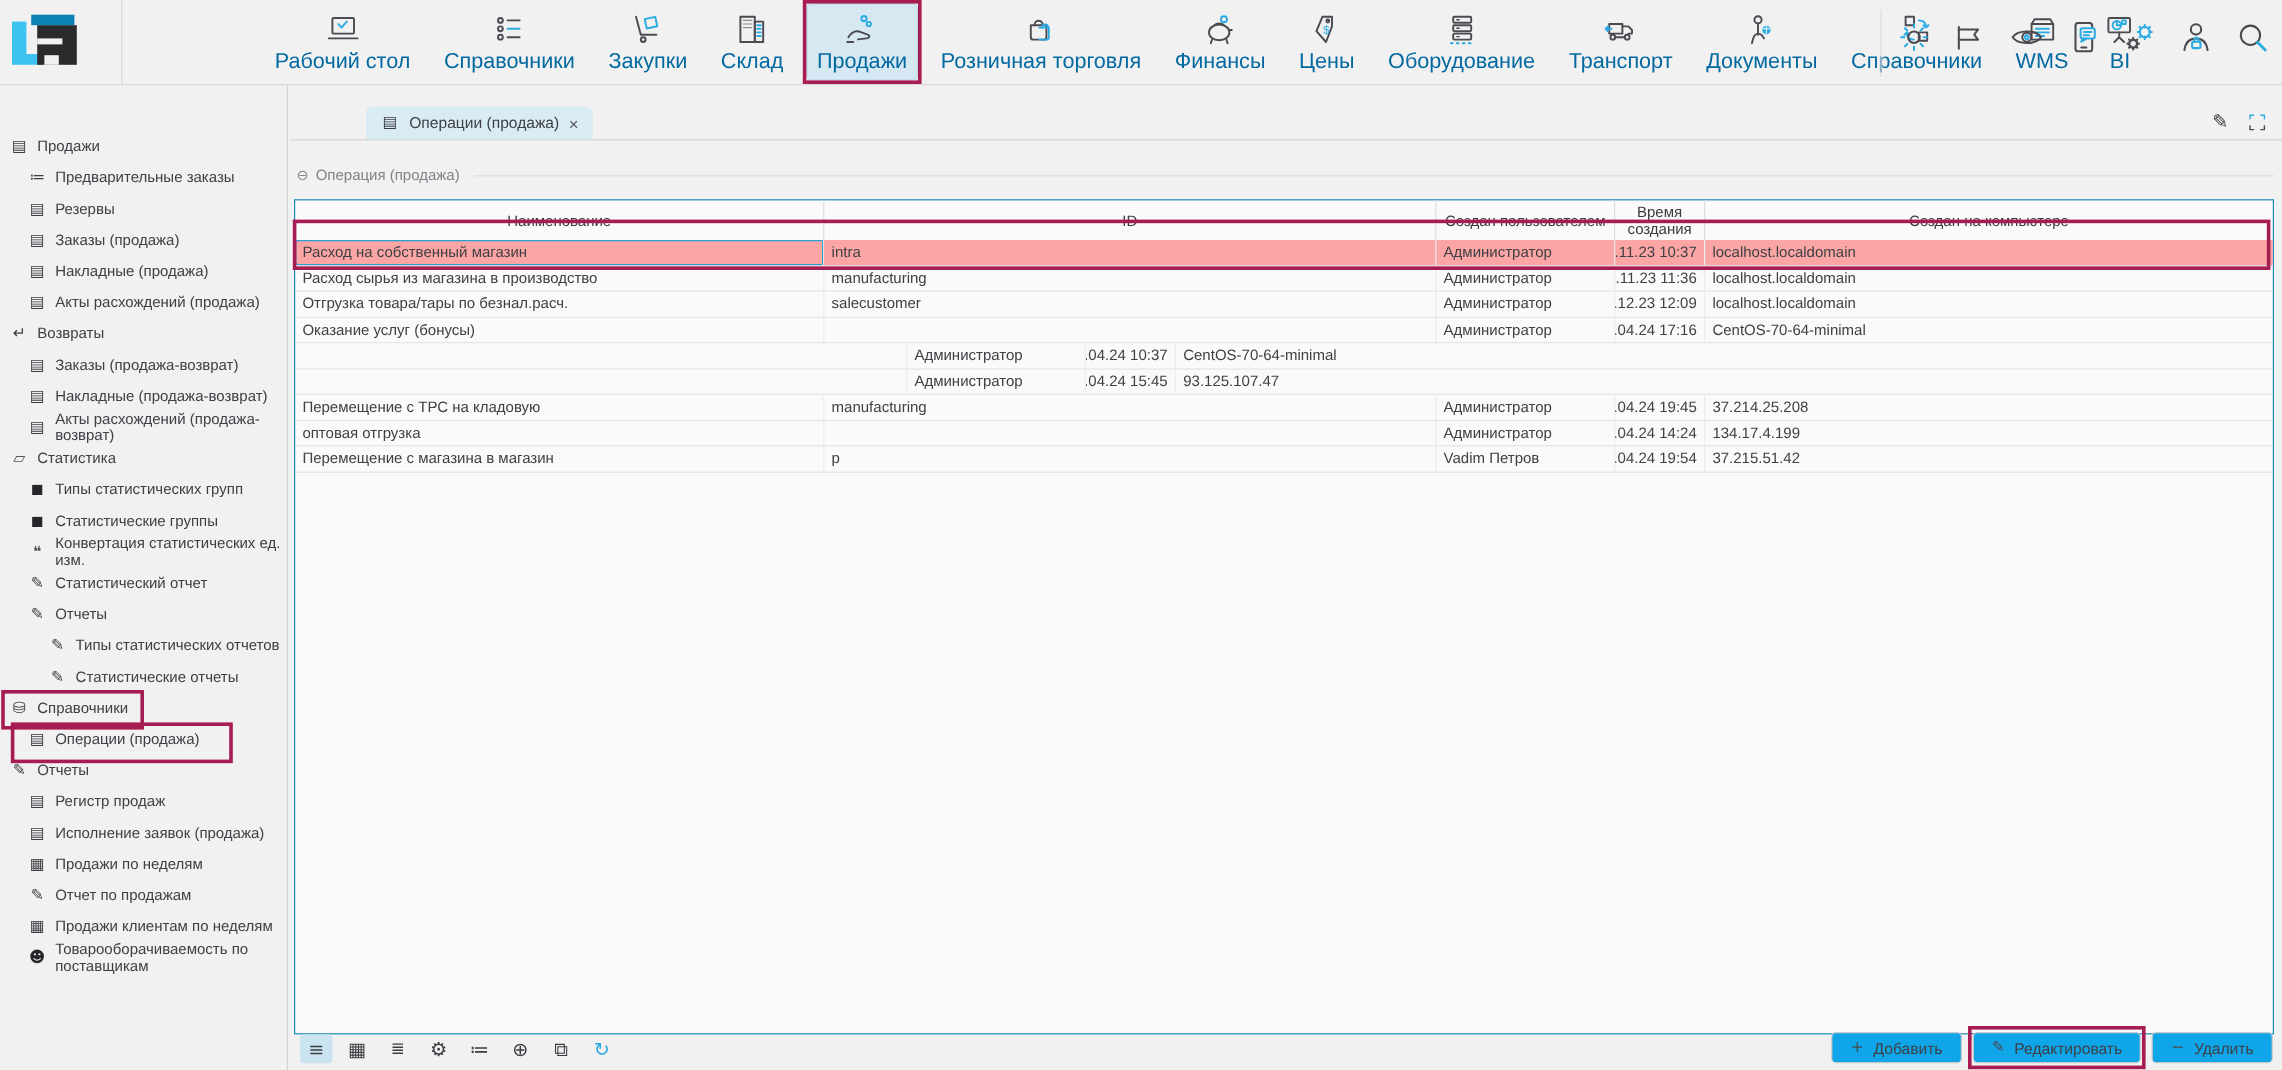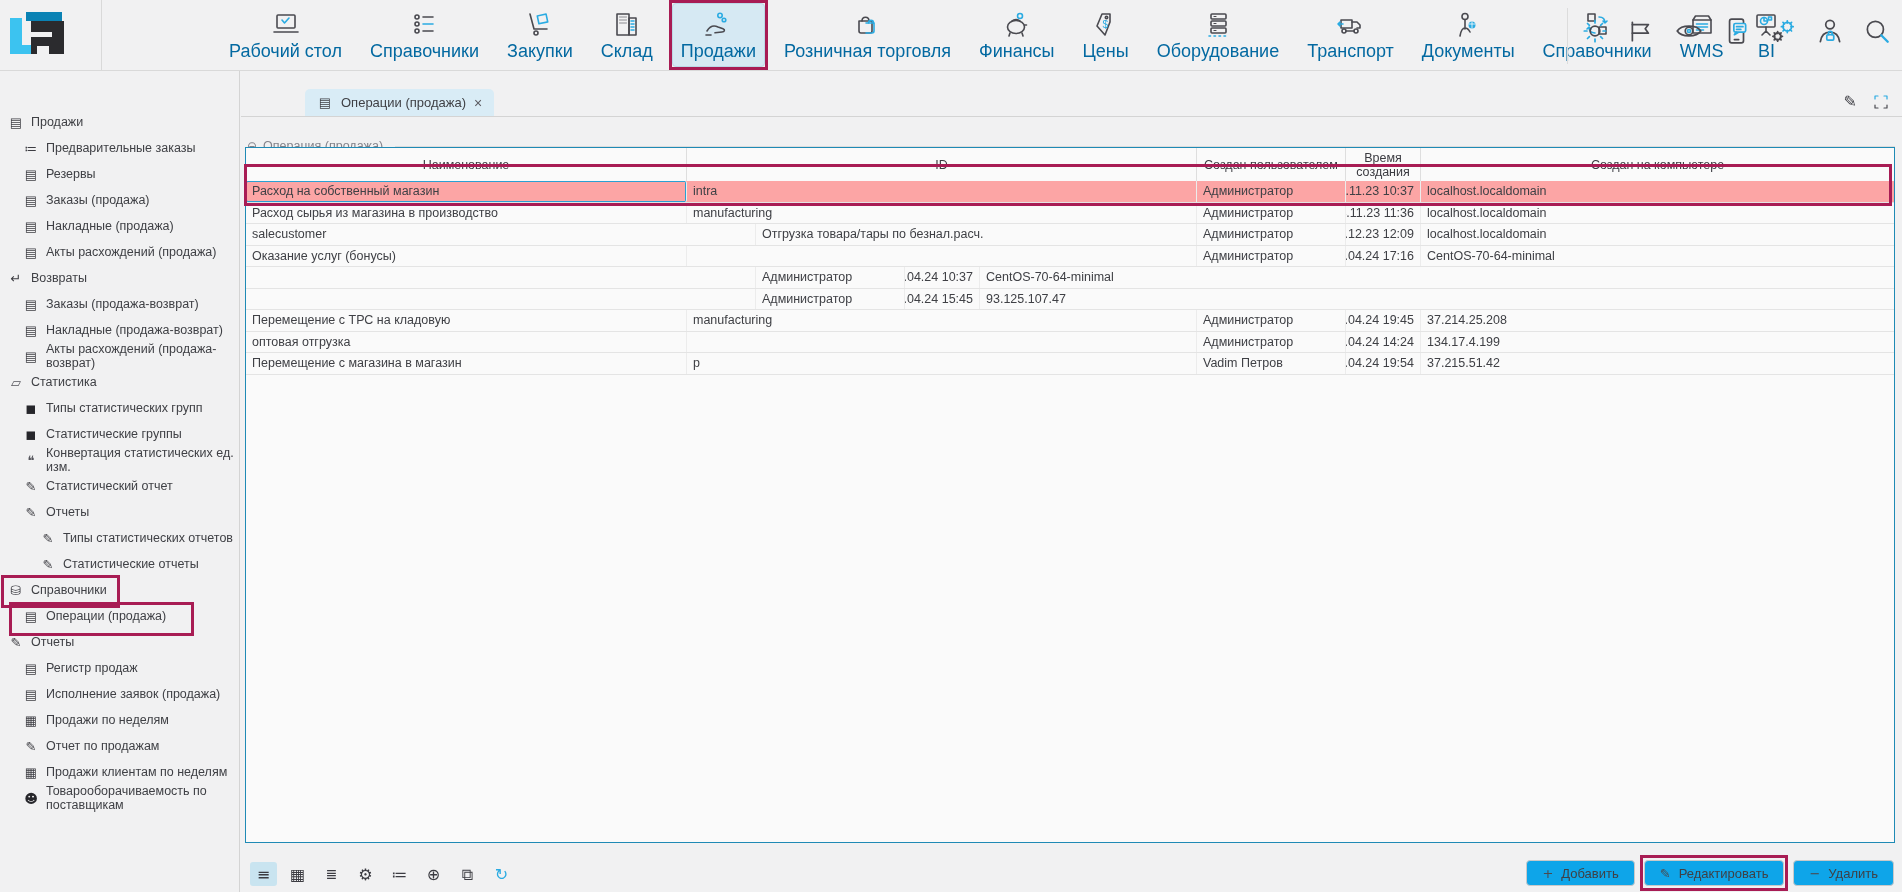--- a/index.html
+++ b/index.html
@@ -55,21 +55,21 @@
   .tab{position:absolute;left:305px;top:89px;height:27px;background:#d9ecf6;border-radius:5px 5px 0 0;display:flex;align-items:center;gap:8px;padding:0 12px;font-size:13px;cursor:pointer}
   .tab .ti{font-size:13px}
   .tab-close{color:#5a5a60;font-size:14px;cursor:pointer}
   .panel-icons{position:absolute;right:12px;top:92px;display:flex;gap:15px;align-items:center}
   .panel-icons .pi{font-size:16px;color:#3c3c42;cursor:pointer;font-family:"DejaVu Sans",sans-serif}
   .panel-icons svg{width:18px;height:18px}
   .groupbox{position:absolute;left:247px;top:139px;width:1648px;display:flex;align-items:center;gap:6px;color:#82828a;font-size:12.5px}
   .groupbox .line{flex:1;height:1px;background:#dcdcdc;margin-left:6px}
   .collapse{font-size:12px;color:#82828a;cursor:pointer;font-family:"DejaVu Sans",sans-serif}
   
-  .table{position:absolute;left:245px;top:147px;width:1650px;height:696px;border:1px solid #1f8ab5;background:#fafafa;box-sizing:border-box;font-size:12.5px}
+  .table{position:absolute;left:245px;top:166px;width:1650px;height:696px;border:1px solid #1f8ab5;background:#fafafa;box-sizing:border-box;font-size:12.5px}
   .thead{display:flex;height:33px}
   .th{display:flex;align-items:center;justify-content:center;text-align:center;box-sizing:border-box;border-right:1px solid #dedede;line-height:14px;color:#3b3b41;cursor:pointer;padding:0 3px}
   .trow{display:flex;height:20.5px;border-bottom:1px solid #e4e4e4;cursor:pointer}
   .td{box-sizing:border-box;border-right:1px solid #ececec;height:100%;display:flex;align-items:center;padding:0 6px;white-space:nowrap;overflow:hidden}
   .c0{width:441px}.c1{width:510px}.c2{width:149px}.c3{width:75px}.c4{width:473px;border-right:none}
   .td.c3{justify-content:flex-end}
   .trow.selected{background:#fca5a5}
   .trow.selected .td.c0{box-shadow:inset 0 0 0 1px #2aa0d2;border-radius:2px}
   
   .footer-icons{position:absolute;left:250px;top:862px;display:flex;gap:7px}
@@ -482,22 +482,22 @@
       <span class="td c4">localhost.localdomain</span>
     </div>
   <div class="trow">
       <span class="td c0">Расход сырья из магазина в производство</span>
       <span class="td c1">manufacturing</span>
       <span class="td c2">Администратор</span>
       <span class="td c3">24.11.23 11:36</span>
       <span class="td c4">localhost.localdomain</span>
     </div>
   <div class="trow">
+      <span class="td c0">Отгрузка товара/тары по безнал.расч.</span>
       <span class="td c1">salecustomer</span>
-      <span class="td c0">Отгрузка товара/тары по безнал.расч.</span>
       <span class="td c2">Администратор</span>
       <span class="td c3">21.12.23 12:09</span>
       <span class="td c4">localhost.localdomain</span>
     </div>
   <div class="trow">
       <span class="td c0">Оказание услуг (бонусы)</span>
       <span class="td c1"></span>
       <span class="td c2">Администратор</span>
       <span class="td c3">03.04.24 17:16</span>
       <span class="td c4">CentOS-70-64-minimal</span>

